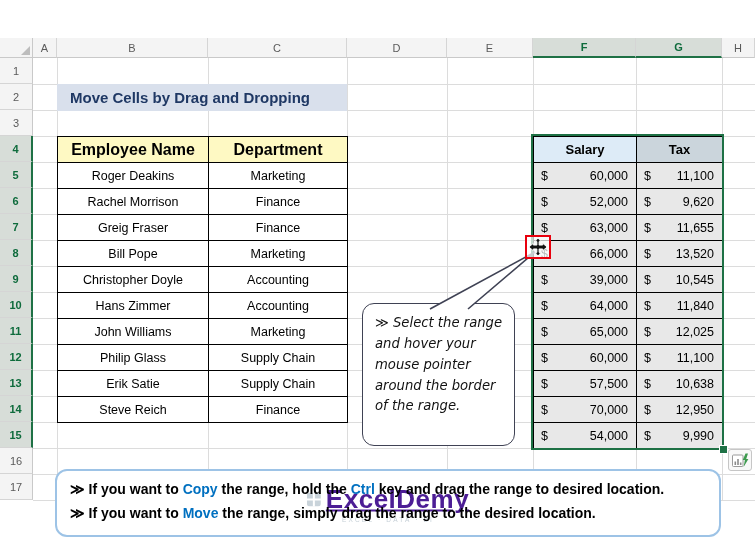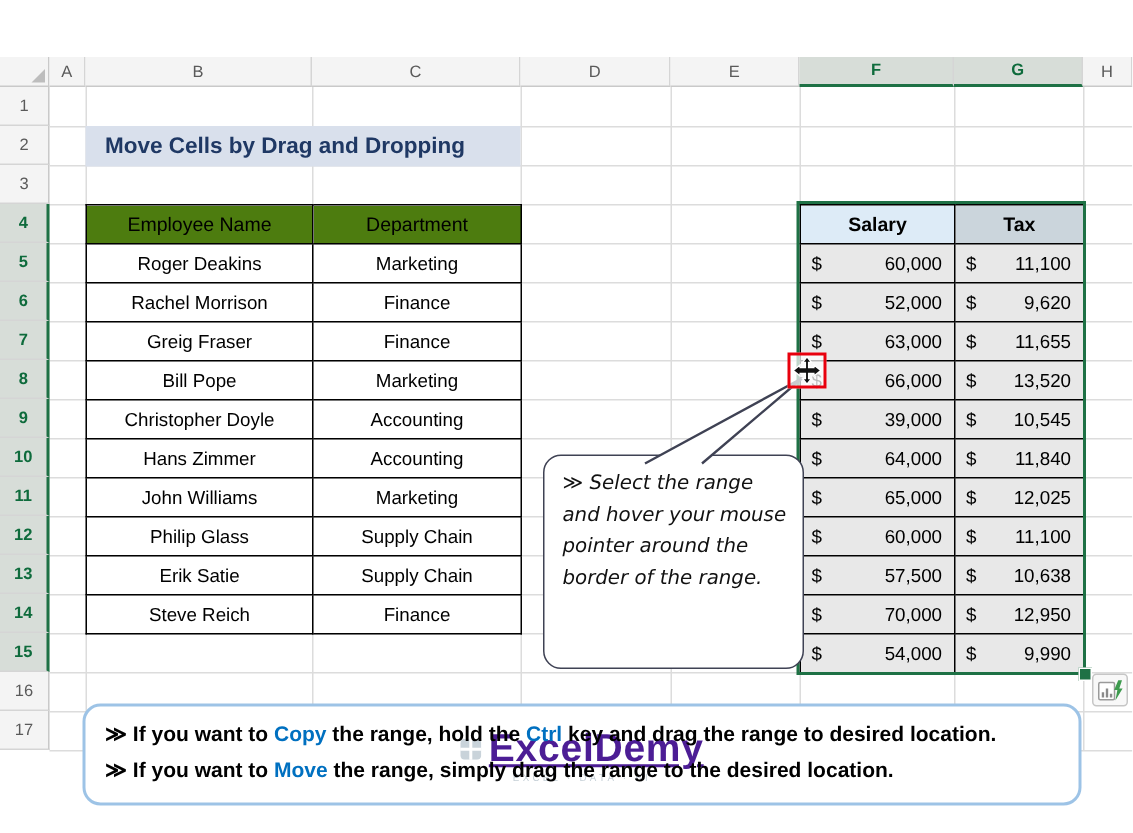--- a/index.html
+++ b/index.html
@@ -41,42 +41,42 @@
   
   .title-band{position:absolute;left:57px;top:84px;width:290px;height:27px;background:#D9E0EC;
               z-index:2;display:flex;align-items:center;padding-left:13px;box-sizing:border-box;
               font-size:15px;font-weight:bold;color:#1F3864;}
 
   
   .sheet-table{position:absolute;border-collapse:collapse;table-layout:fixed;font-size:12.5px;
                color:#000;z-index:5;}
   .sheet-table th,.sheet-table td{border:1px solid #000;height:25px;padding:0;overflow:hidden;white-space:nowrap;}
   .emp-table{left:57px;top:136px;width:290px;}
-  .emp-table th{background:#4d7c0f;font-weight:normal;font-size:13px;text-align:center;}
+  .emp-table th{background:#fef9c3;font-weight:bold;font-size:16px;text-align:center;}
   .emp-table td{background:#fff;text-align:center;}
   .sal-table{left:533px;top:136px;width:189px;}
   .sal-table th{font-weight:bold;font-size:13px;text-align:center;}
   .sal-table th.active{background:#DDEBF7;}
   .sal-table th.selhead{background:#CBD5DC;}
   .sal-table td{background:#E8E8E8;}
   .sal-cell{display:flex;justify-content:space-between;align-items:center;height:25px;padding:0 8px 0 7px;}
 
   
   .sel-border{position:absolute;left:531px;top:134px;width:189px;height:312px;
               border:2px solid #1E7145;z-index:6;pointer-events:none;}
   .fill-handle{position:absolute;left:719px;top:445px;width:7px;height:7px;background:#1E7145;
                border:1px solid #fff;z-index:7;}
 
   
   .cursor-box{position:absolute;left:525px;top:235px;width:26px;height:24px;border:2px solid #E8000D;
               background:rgba(255,255,255,.72);z-index:12;display:flex;align-items:center;
               justify-content:center;box-sizing:border-box;}
 
   
-  .callout{position:absolute;left:362px;top:303px;width:174px;height:143px;background:#fff;
+  .callout{position:absolute;left:362px;top:303px;width:153px;height:143px;background:#fff;
            border:1.5px solid #3F4254;border-radius:12px;z-index:10;box-sizing:border-box;
            padding:9px 8px 8px 12px;}
   .callout-text{font-family:"DejaVu Sans",sans-serif;font-style:italic;font-size:13.2px;
                 line-height:1.58;color:#111;}
   .callout-tail{position:absolute;left:410px;top:239px;z-index:11;}
 
   
   .tips{position:absolute;left:55px;top:469px;width:666px;height:68px;background:#fff;
         border:2px solid #9DC3E6;border-radius:12px;z-index:9;box-sizing:border-box;}
   .tip-line{position:relative;z-index:2;font-size:14px;font-weight:bold;color:#000;

